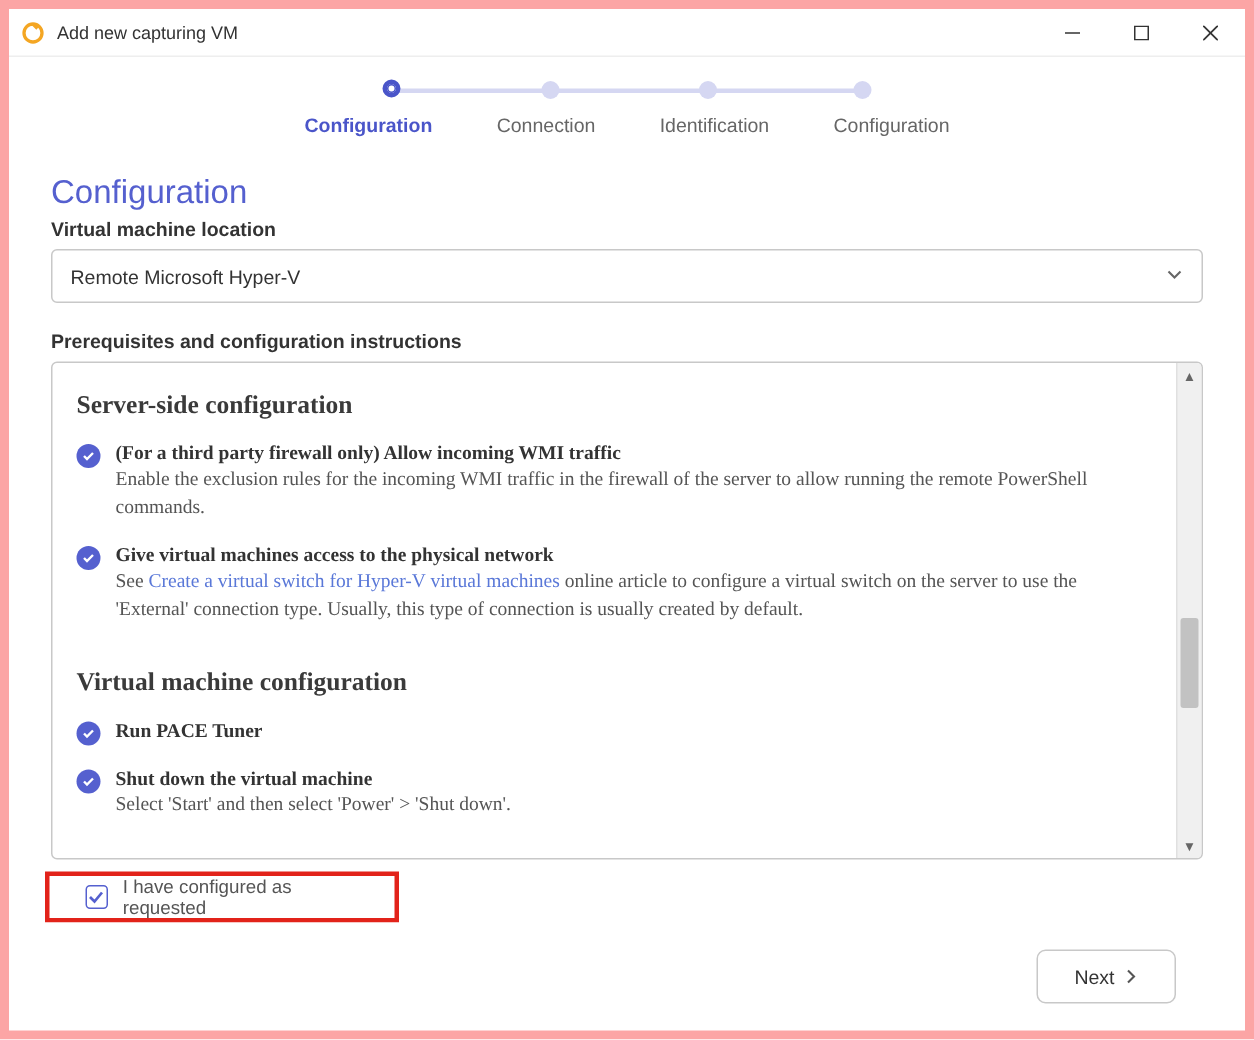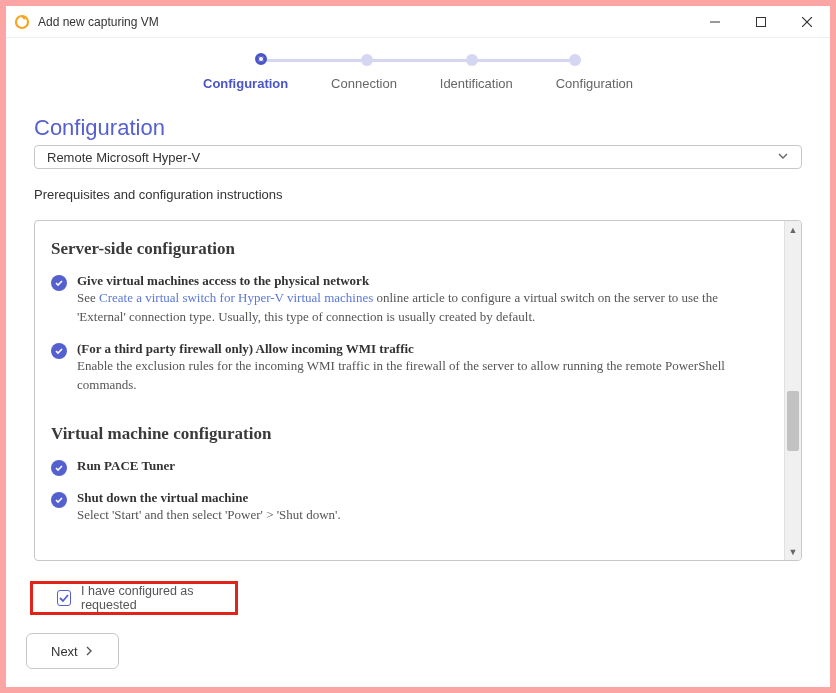--- a/index.html
+++ b/index.html
@@ -18,45 +18,45 @@
   .stepper-track { position:absolute; top:5px; left:4px; right:4px; height:3px; background:#d5d7f2; border-radius:2px; }
   .step-dot { position:absolute; top:0; width:12px; height:12px; border-radius:50%; background:#d5d7f2; transform:translateX(-50%); }
   .step-dot.active { background:#fff; border:3px solid #4a55c9; width:12px; height:12px; top:-1px; box-shadow:0 0 0 1px #4a55c9 inset; }
   .step-labels { display:flex; width:430px; justify-content:space-between; margin-top:10px; font-size:13px; color:#666; }
   .step-labels span.active { color:#4a55c9; font-weight:600; }
 
   .page-title { font-size:22px; color:#5560cf; font-weight:400; margin:6px 0 4px 0; }
   .page-subtitle { font-size:13px; color:#555; margin-bottom:16px; }
 
   .field-label { font-size:13px; font-weight:600; color:#333; margin-bottom:6px; }
-  .dropdown { border:1px solid #c8c8c8; border-radius:4px; height:24px; display:flex; align-items:center; padding:0 12px; cursor:pointer; justify-content:space-between; margin-bottom:18px; }
+  .dropdown { border:1px solid #c8c8c8; border-radius:4px; height:36px; display:flex; align-items:center; padding:0 12px; cursor:pointer; justify-content:space-between; margin-bottom:18px; }
   .dropdown span { color:#333; }
 
-  .instructions-label { font-size:13px; font-weight:400; color:#333; margin-bottom:18px; }
+  .instructions-label { font-size:13px; font-weight:700; color:#333; margin-bottom:6px; }
   .instructions-box { border:1px solid #c8c8c8; border-radius:4px; flex:1; position:relative; overflow:hidden; display:flex; }
   .instructions-inner { flex:1; overflow-y:auto; padding:18px 16px 10px 16px;font-family:Liberation Serif, serif; }
   .fake-scroll { width:17px; background:#f0f0f0; border-left:1px solid #e0e0e0; position:relative; }
   .fake-scroll .thumb { position:absolute; left:2px; right:2px; background:#c2c2c2; border-radius:2px; }
   .fake-scroll .arrow { position:absolute; left:0; right:0; height:17px; display:flex; align-items:center; justify-content:center; color:#666; font-size:9px; }
 
   .instructions-inner h3 { font-size:17px; font-weight:700; color:#3a3a3a; margin:0 0 14px 0; }
   .instructions-inner h3.mt { margin-top:30px; }
   .item { display:flex; margin-bottom:14px; }
   .check { width:16px; height:16px; border-radius:50%; background:#5560cf; display:flex; align-items:center; justify-content:center; flex-shrink:0; margin-top:2px; margin-right:10px; }
   .item-body { flex:1; }
   .item-title { font-weight:700; color:#333; font-size:13px; }
   .item-desc { font-size:13px; color:#555; line-height:1.45; }
   .item-desc a, .link { color:#5a78d8; text-decoration:none; cursor:pointer; }
 
-  .highlight-box { border:3px solid #e2231a; padding:6px 24px; display:inline-flex; align-items:center; margin:20px 0 0 -4px; width:208px; height:34px; }
+  .highlight-box { border:3px solid #e2231a; padding:6px 24px; display:inline-flex; align-items:center; margin:8px 0 0 -4px; width:236px; height:34px; }
   .checkbox { width:16px; height:16px; border:1.5px solid #5560cf; border-radius:3px; display:flex; align-items:center; justify-content:center; margin-right:10px; cursor:pointer; }
   .checkbox svg { display:block; }
   .confirm-label { font-size:12.5px; color:#555; }
 
-  .footer { height:72px; display:flex; align-items:center; padding:0 20px; }
+  .footer { height:72px; display:flex; align-items:center; justify-content:flex-end; padding:0 46px; }
   .btn { border:1px solid #c8c8c8; border-radius:6px; height:36px; padding:0 24px; background:#fff; display:flex; align-items:center; cursor:pointer; font-size:13px; color:#333; gap:6px; }
 </style>
 </head>
 <body>
 
 <div class="window">
 
   <div class="titlebar">
     <span class="app-icon">
       <svg width="16" height="16" viewBox="0 0 16 16">
@@ -98,54 +98,55 @@
       <div class="step-labels">
         <span class="active">Configuration</span>
         <span>Connection</span>
         <span>Identification</span>
         <span>Configuration</span>
       </div>
     </div>
 
     <div class="page-title">Configuration</div>
 
+    <div class="field-label">Virtual machine location</div>
     <div class="dropdown">
       <span>Remote Microsoft Hyper-V</span>
       <span><svg width="12" height="12" viewBox="0 0 12 12">
             <path d="M2 4 L6 8 L10 4" fill="none" stroke="#666" stroke-width="1.4"></path>
           </svg></span>
     </div>
 
     <div class="instructions-label">Prerequisites and configuration instructions</div>
     <div class="instructions-box">
       <div class="instructions-inner">
 
         <h3>Server-side configuration</h3>
 
         <div class="item">
           <div class="check">
               <svg width="10" height="10" viewBox="0 0 10 10">
                 <path d="M2 5 L4 7 L8 3" stroke="#fff" stroke-width="1.6" fill="none"></path>
               </svg>
             </div>
           <div class="item-body">
+            <div class="item-title">(For a third party firewall only) Allow incoming WMI traffic</div>
+            <div class="item-desc">Enable the exclusion rules for the incoming WMI traffic in the firewall of the server to allow running the remote PowerShell commands.</div>
+          </div>
+        </div>
+
+        <div class="item">
+          <div class="check">
+              <svg width="10" height="10" viewBox="0 0 10 10">
+                <path d="M2 5 L4 7 L8 3" stroke="#fff" stroke-width="1.6" fill="none"></path>
+              </svg>
+            </div>
+          <div class="item-body">
             <div class="item-title">Give virtual machines access to the physical network</div>
             <div class="item-desc"><span>See </span><a class="link">Create a virtual switch for Hyper-V virtual machines</a><span> online article to configure a virtual switch on the server to use the 'External' connection type. Usually, this type of connection is usually created by default.</span></div>
-          </div>
-        </div>
-
-        <div class="item">
-          <div class="check">
-              <svg width="10" height="10" viewBox="0 0 10 10">
-                <path d="M2 5 L4 7 L8 3" stroke="#fff" stroke-width="1.6" fill="none"></path>
-              </svg>
-            </div>
-          <div class="item-body">
-            <div class="item-title">(For a third party firewall only) Allow incoming WMI traffic</div>
-            <div class="item-desc">Enable the exclusion rules for the incoming WMI traffic in the firewall of the server to allow running the remote PowerShell commands.</div>
           </div>
         </div>
 
         <h3 class="mt">Virtual machine configuration</h3>
 
         <div class="item">
           <div class="check">
               <svg width="10" height="10" viewBox="0 0 10 10">
                 <path d="M2 5 L4 7 L8 3" stroke="#fff" stroke-width="1.6" fill="none"></path>
               </svg>

